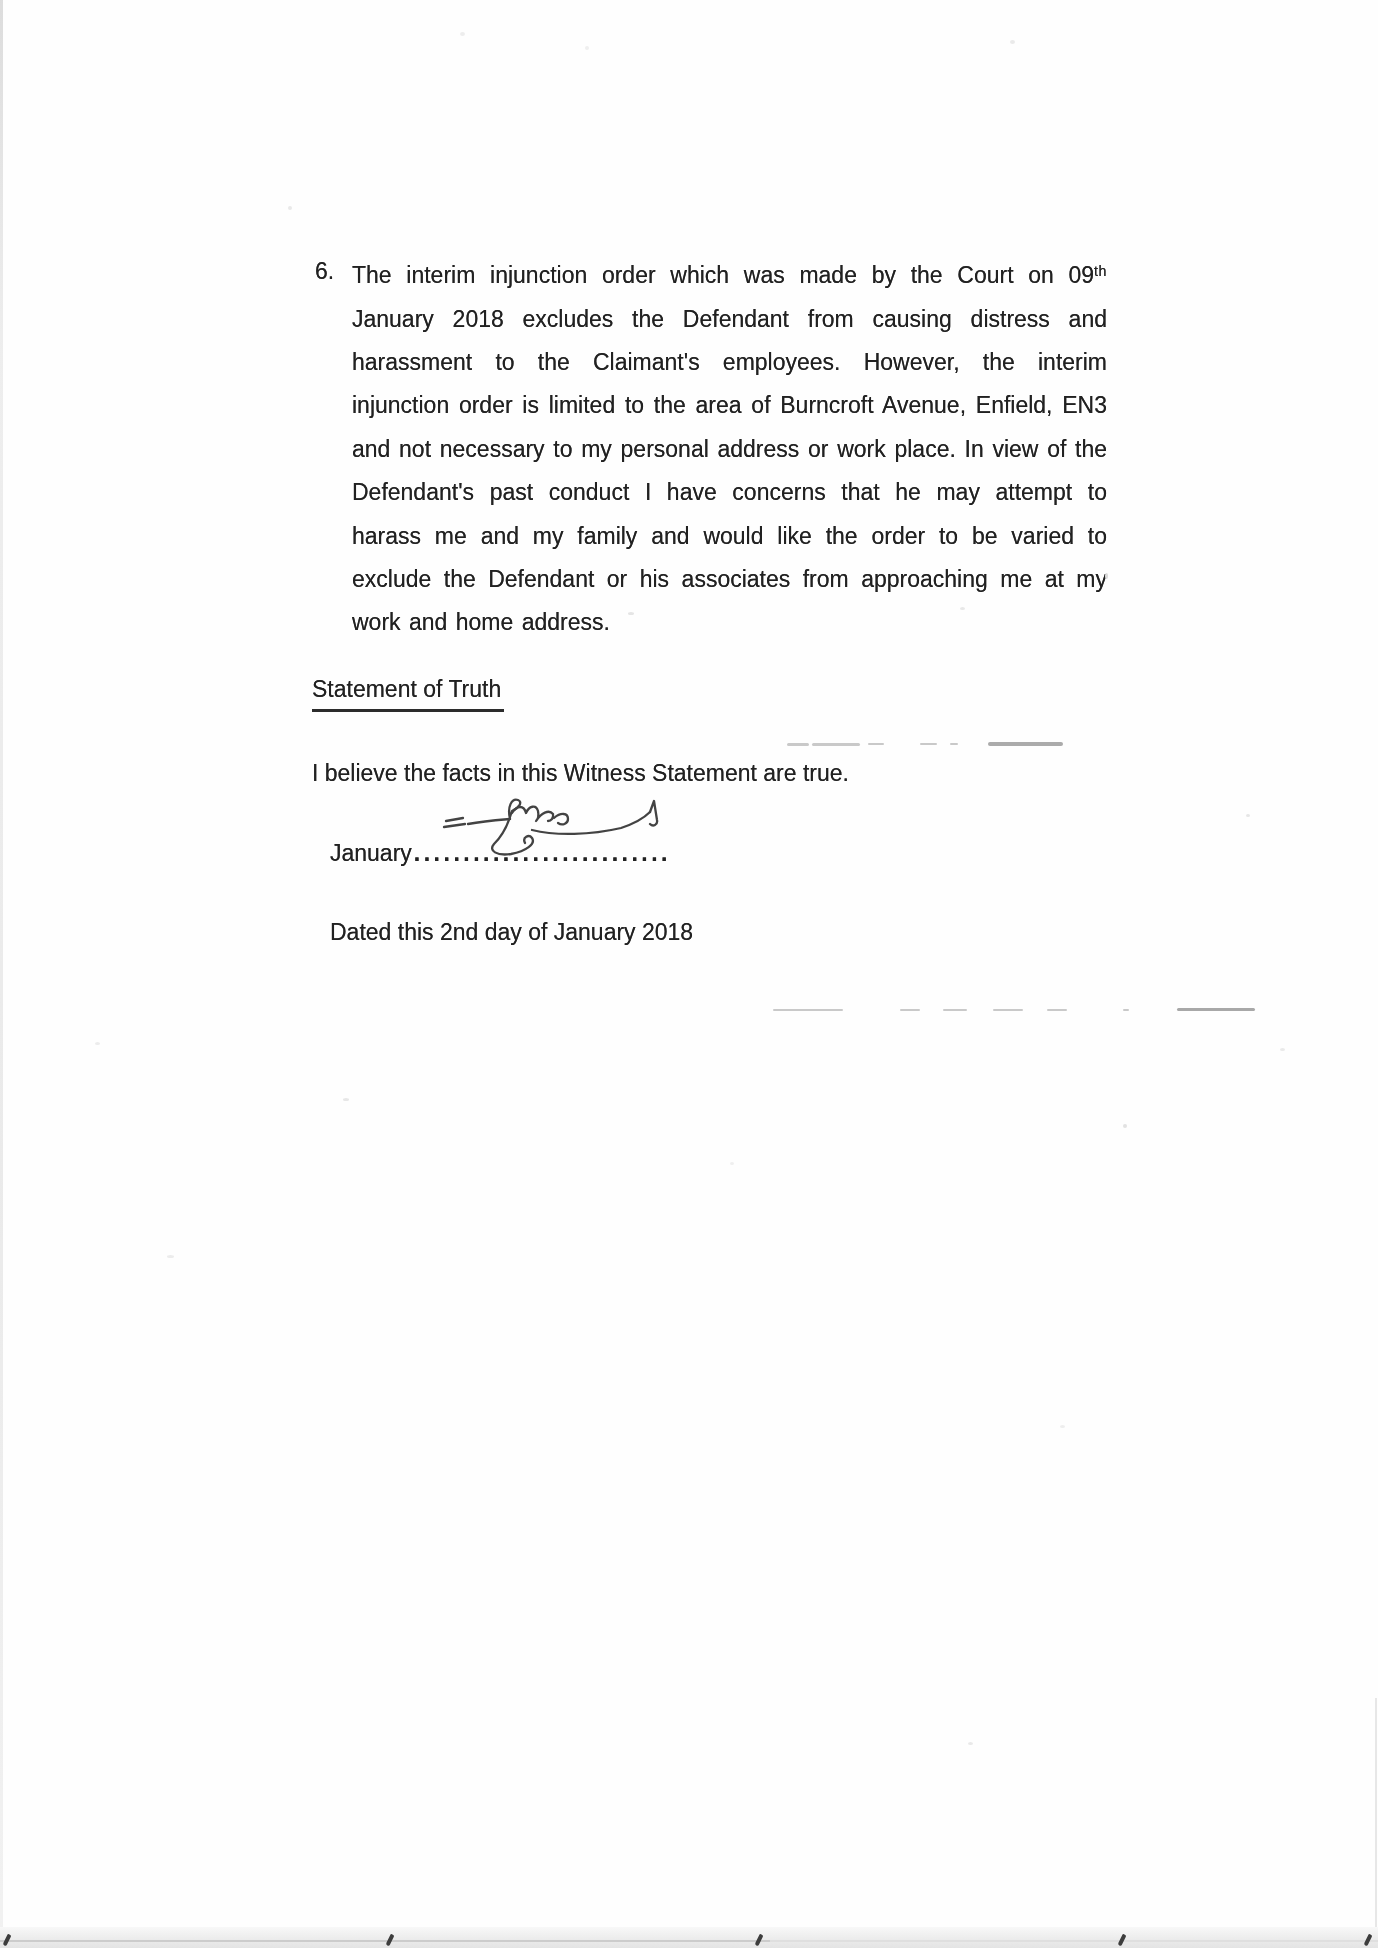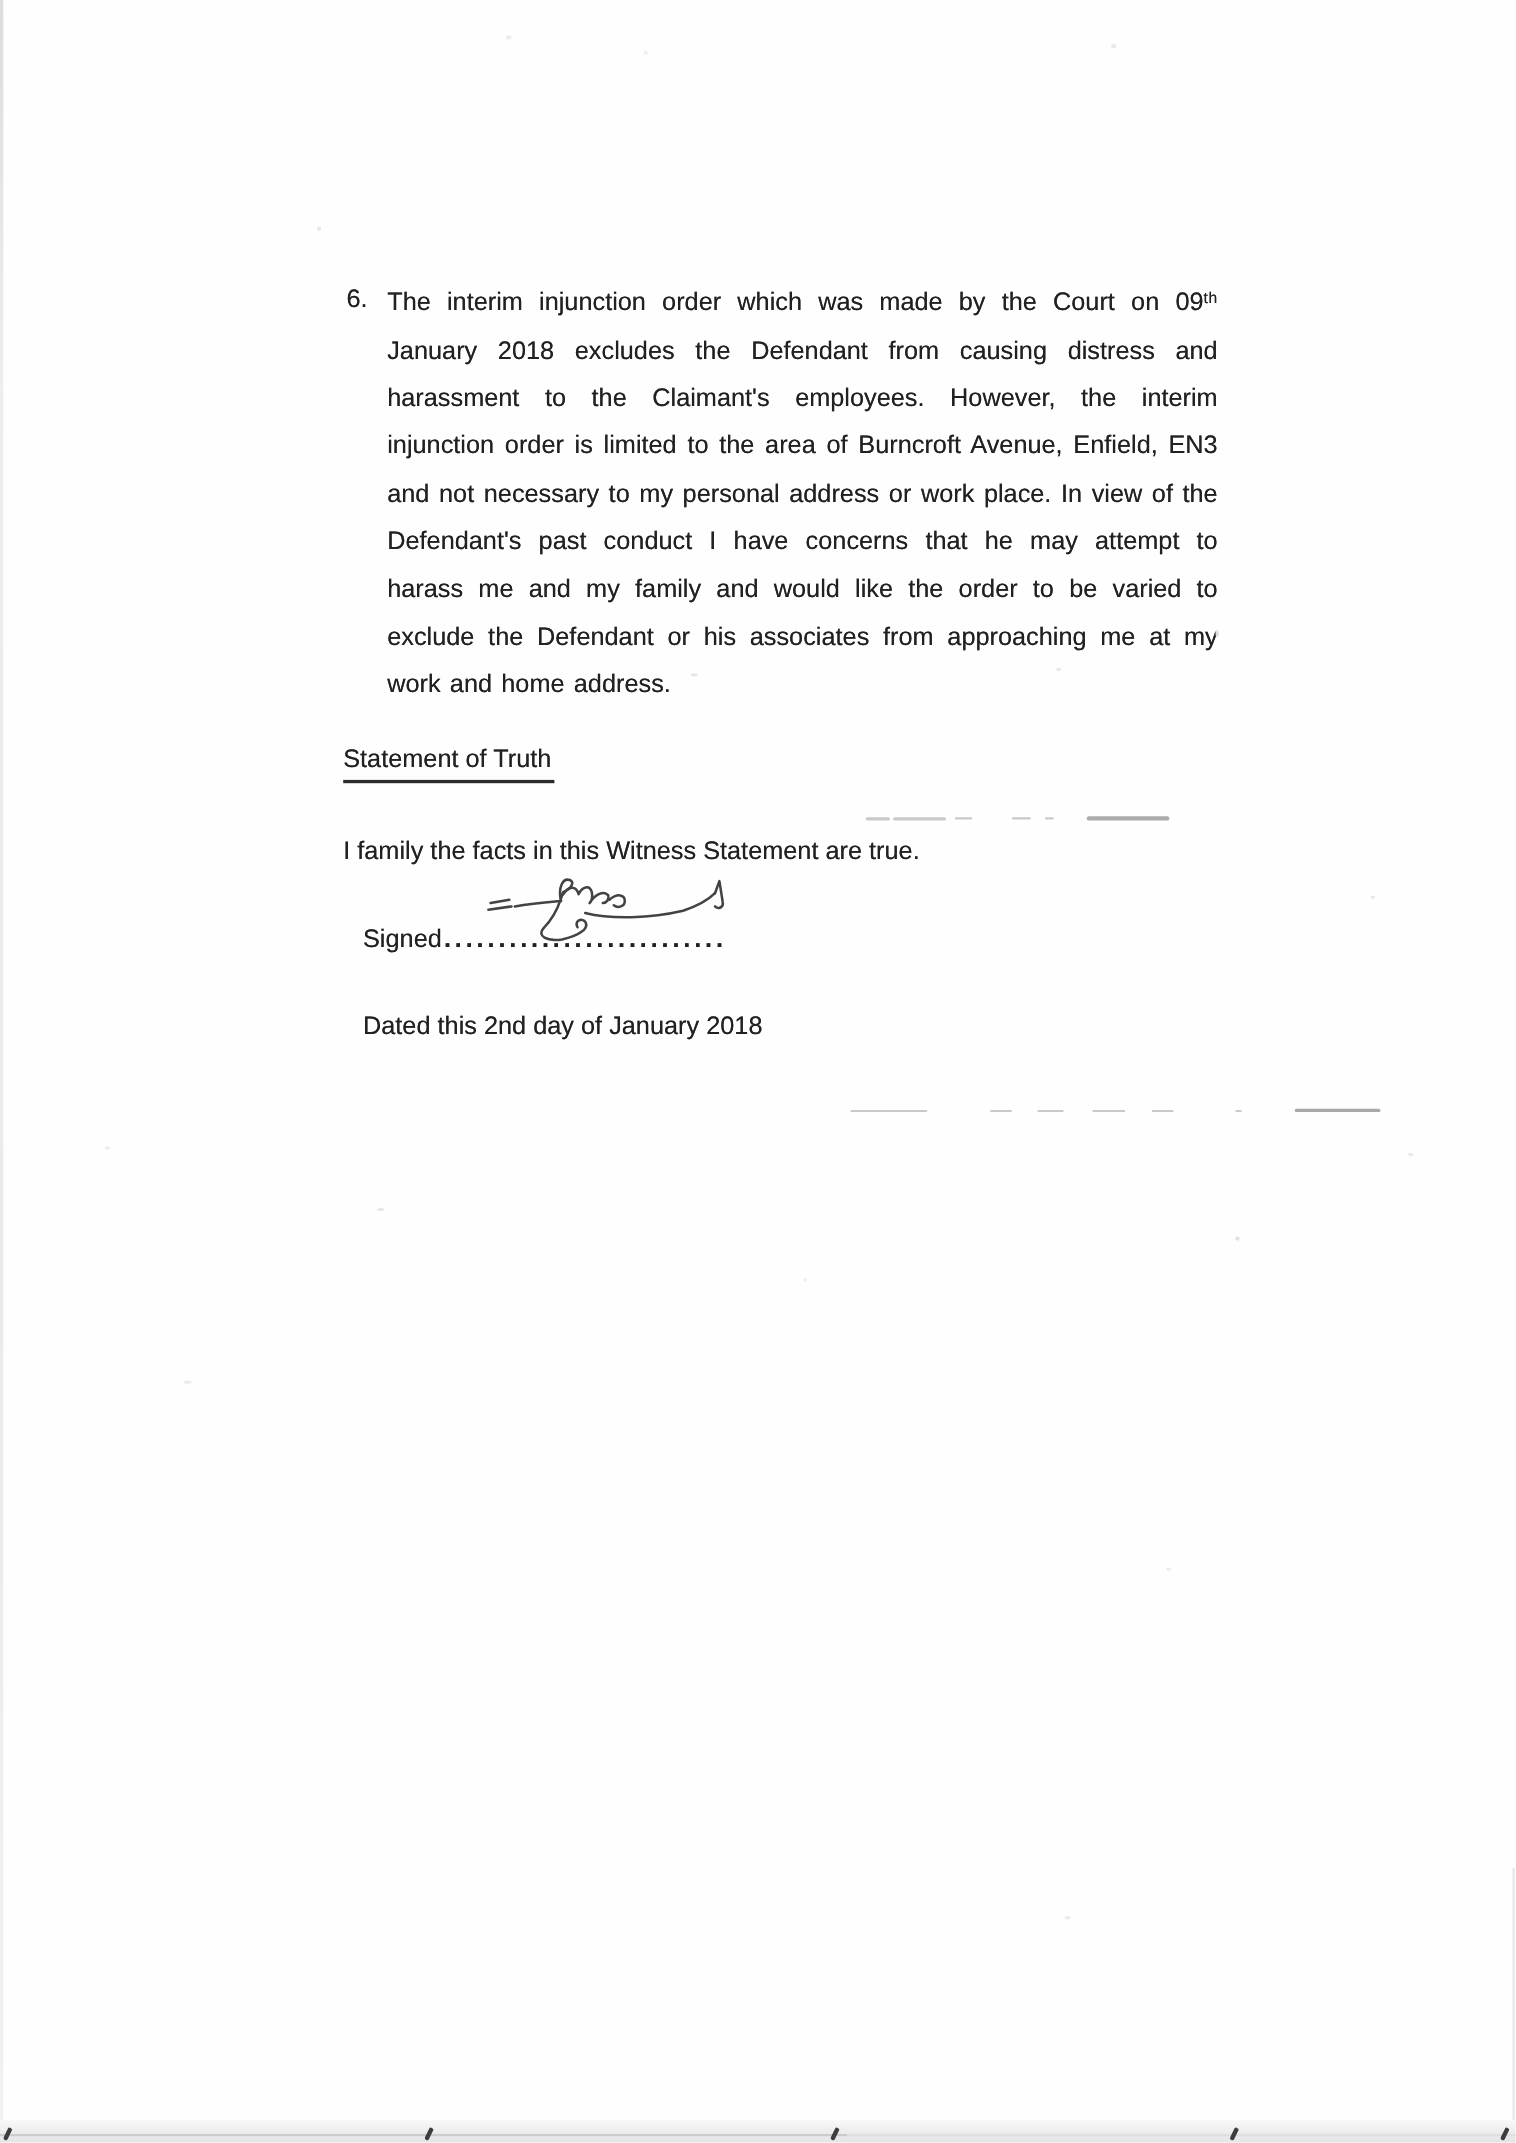--- a/index.html
+++ b/index.html
@@ -100,35 +100,35 @@
 
   <div class="dash-row dash-row-1">
     <span style="width:22px"></span>
       <span style="width:48px;margin-left:3px"></span>
       <span style="width:16px;margin-left:8px;height:2px"></span>
       <span style="width:17px;margin-left:36px;height:2px"></span>
       <span style="width:8px;margin-left:13px;height:2px"></span>
       <span style="width:75px;margin-left:30px;background:#ababab;height:4px"></span>
   </div>
 
-  <p class="belief txt">I family the facts in this Witness Statement are true.</p>
+  <p class="belief txt">I believe the facts in this Witness Statement are true.</p>
 
   <svg class="signature-svg" width="252" height="72" viewBox="0 0 252 72" fill="none">
     <g stroke="#2a2a2a" stroke-width="2.3" stroke-linecap="round" stroke-linejoin="round" opacity="0.88">
       <path d="M18,28 l17,-3 M16,34 l21,-3"></path>
       <path d="M40,31 C56,28 70,27 82,26"></path>
       <path d="M82,26 C79,13 84,5 90,7 C95,9 91,15 84,18 L82,24 C78,36 72,45 66,51 C60,58 69,63 83,61 C98,58 108,51 104,45 C101,41 94,44 97,50"></path>
       <path d="M84,20 C89,12 96,12 98,20 C101,13 108,11 110,18 C111,23 110,26 108,28 C113,20 121,16 125,21 C126,25 123,28 120,28"></path>
       <path d="M126,25 C133,19 140,20 140,26 C140,31 134,33 130,30"></path>
       <path d="M104,37 C128,43 163,42 193,35 C205,31 215,26 222,19"></path>
       <path d="M222,19 L226,8 L229,27 C230,32 225,34 222,31"></path>
     </g>
   </svg>
 
-  <p class="signed-row txt"><span>Signed</span><span class="dots">..........................</span></p>
+  <p class="signed-row txt"><span>January</span><span class="dots">..........................</span></p>
 
   <p class="dated txt">Dated this 2nd day of January 2018</p>
 
   <div class="dash-row dash-row-2">
     <span style="width:70px;height:2px"></span>
       <span style="width:20px;margin-left:57px;height:2px"></span>
       <span style="width:24px;margin-left:23px;height:2px"></span>
       <span style="width:30px;margin-left:26px;height:2px"></span>
       <span style="width:20px;margin-left:24px;height:2px"></span>
       <span style="width:6px;margin-left:56px;height:2px"></span>

